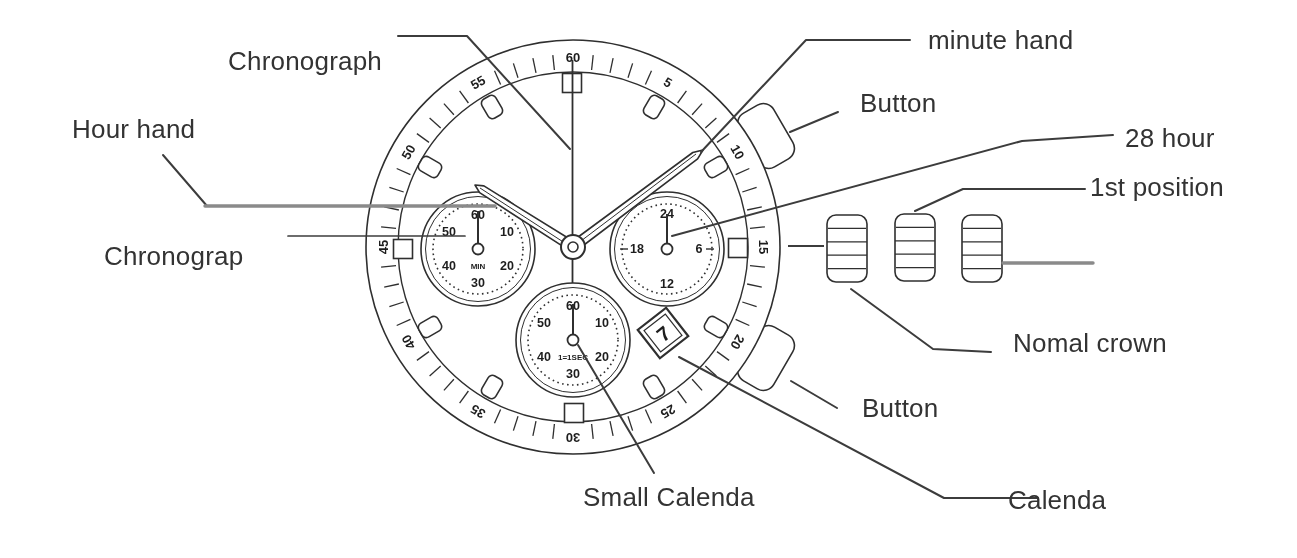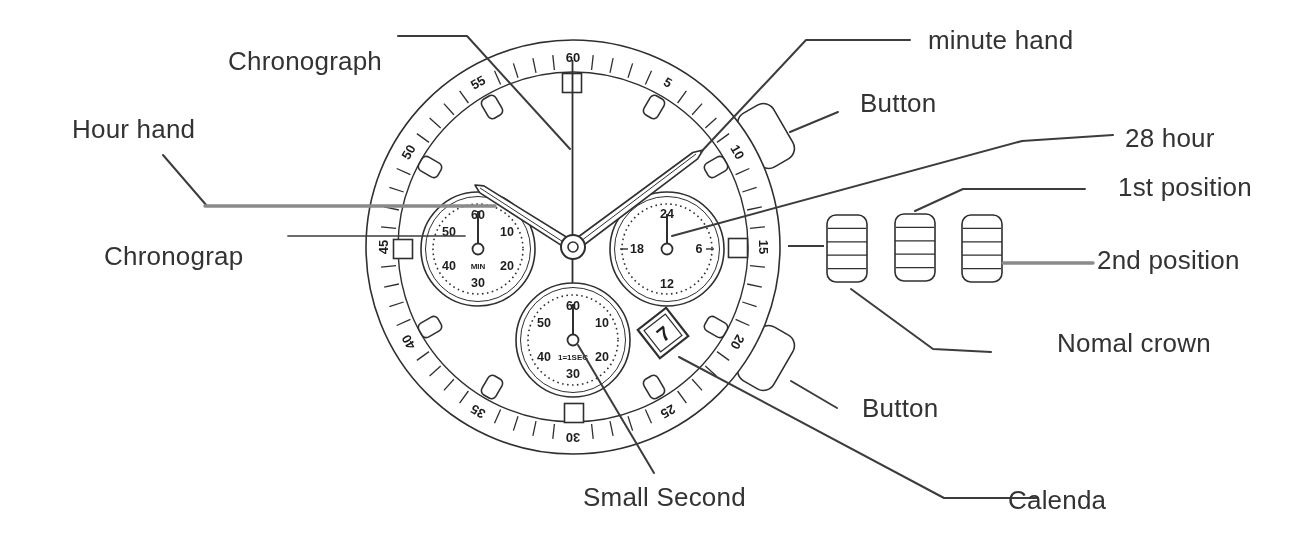--- a/index.html
+++ b/index.html
@@ -239,19 +239,18 @@
       <line x1="578" y1="345" x2="654" y2="473"></line>
     </g>
   </svg>
 
   <div class="callout" style="left:197px;top:48px;margin-left:31px;">Chronograph</div>
   <div class="callout" style="left:72px;top:116px;">Hour hand</div>
   <div class="callout" style="left:928px;top:27px;">minute hand</div>
   <div class="callout" style="left:104px;top:243px;">Chronograp</div>
   <div class="callout" style="left:860px;top:90px;">Button</div>
   <div class="callout" style="left:1125px;top:125px;">28 hour</div>
-  <div class="callout" style="left:1090px;top:174px;margin-left:28px;">1st position</div>
-  <div class="callout" style="left:1097px;top:247px;">2nd position</div>
-  <div class="callout" style="left:1013px;top:330px;margin-left:44px;">Nomal crown</div>
+  <div class="callout" style="left:1090px;top:174px;">1st position</div>
+  <div class="callout" style="left:1013px;top:330px;">Nomal crown</div>
   <div class="callout" style="left:862px;top:395px;">Button</div>
   <div class="callout" style="left:1008px;top:487px;">Calenda</div>
-  <div class="callout" style="left:583px;top:484px;">Small Second</div>
+  <div class="callout" style="left:583px;top:484px;">Small Calenda</div>
 </div>
 
 </body></html>

